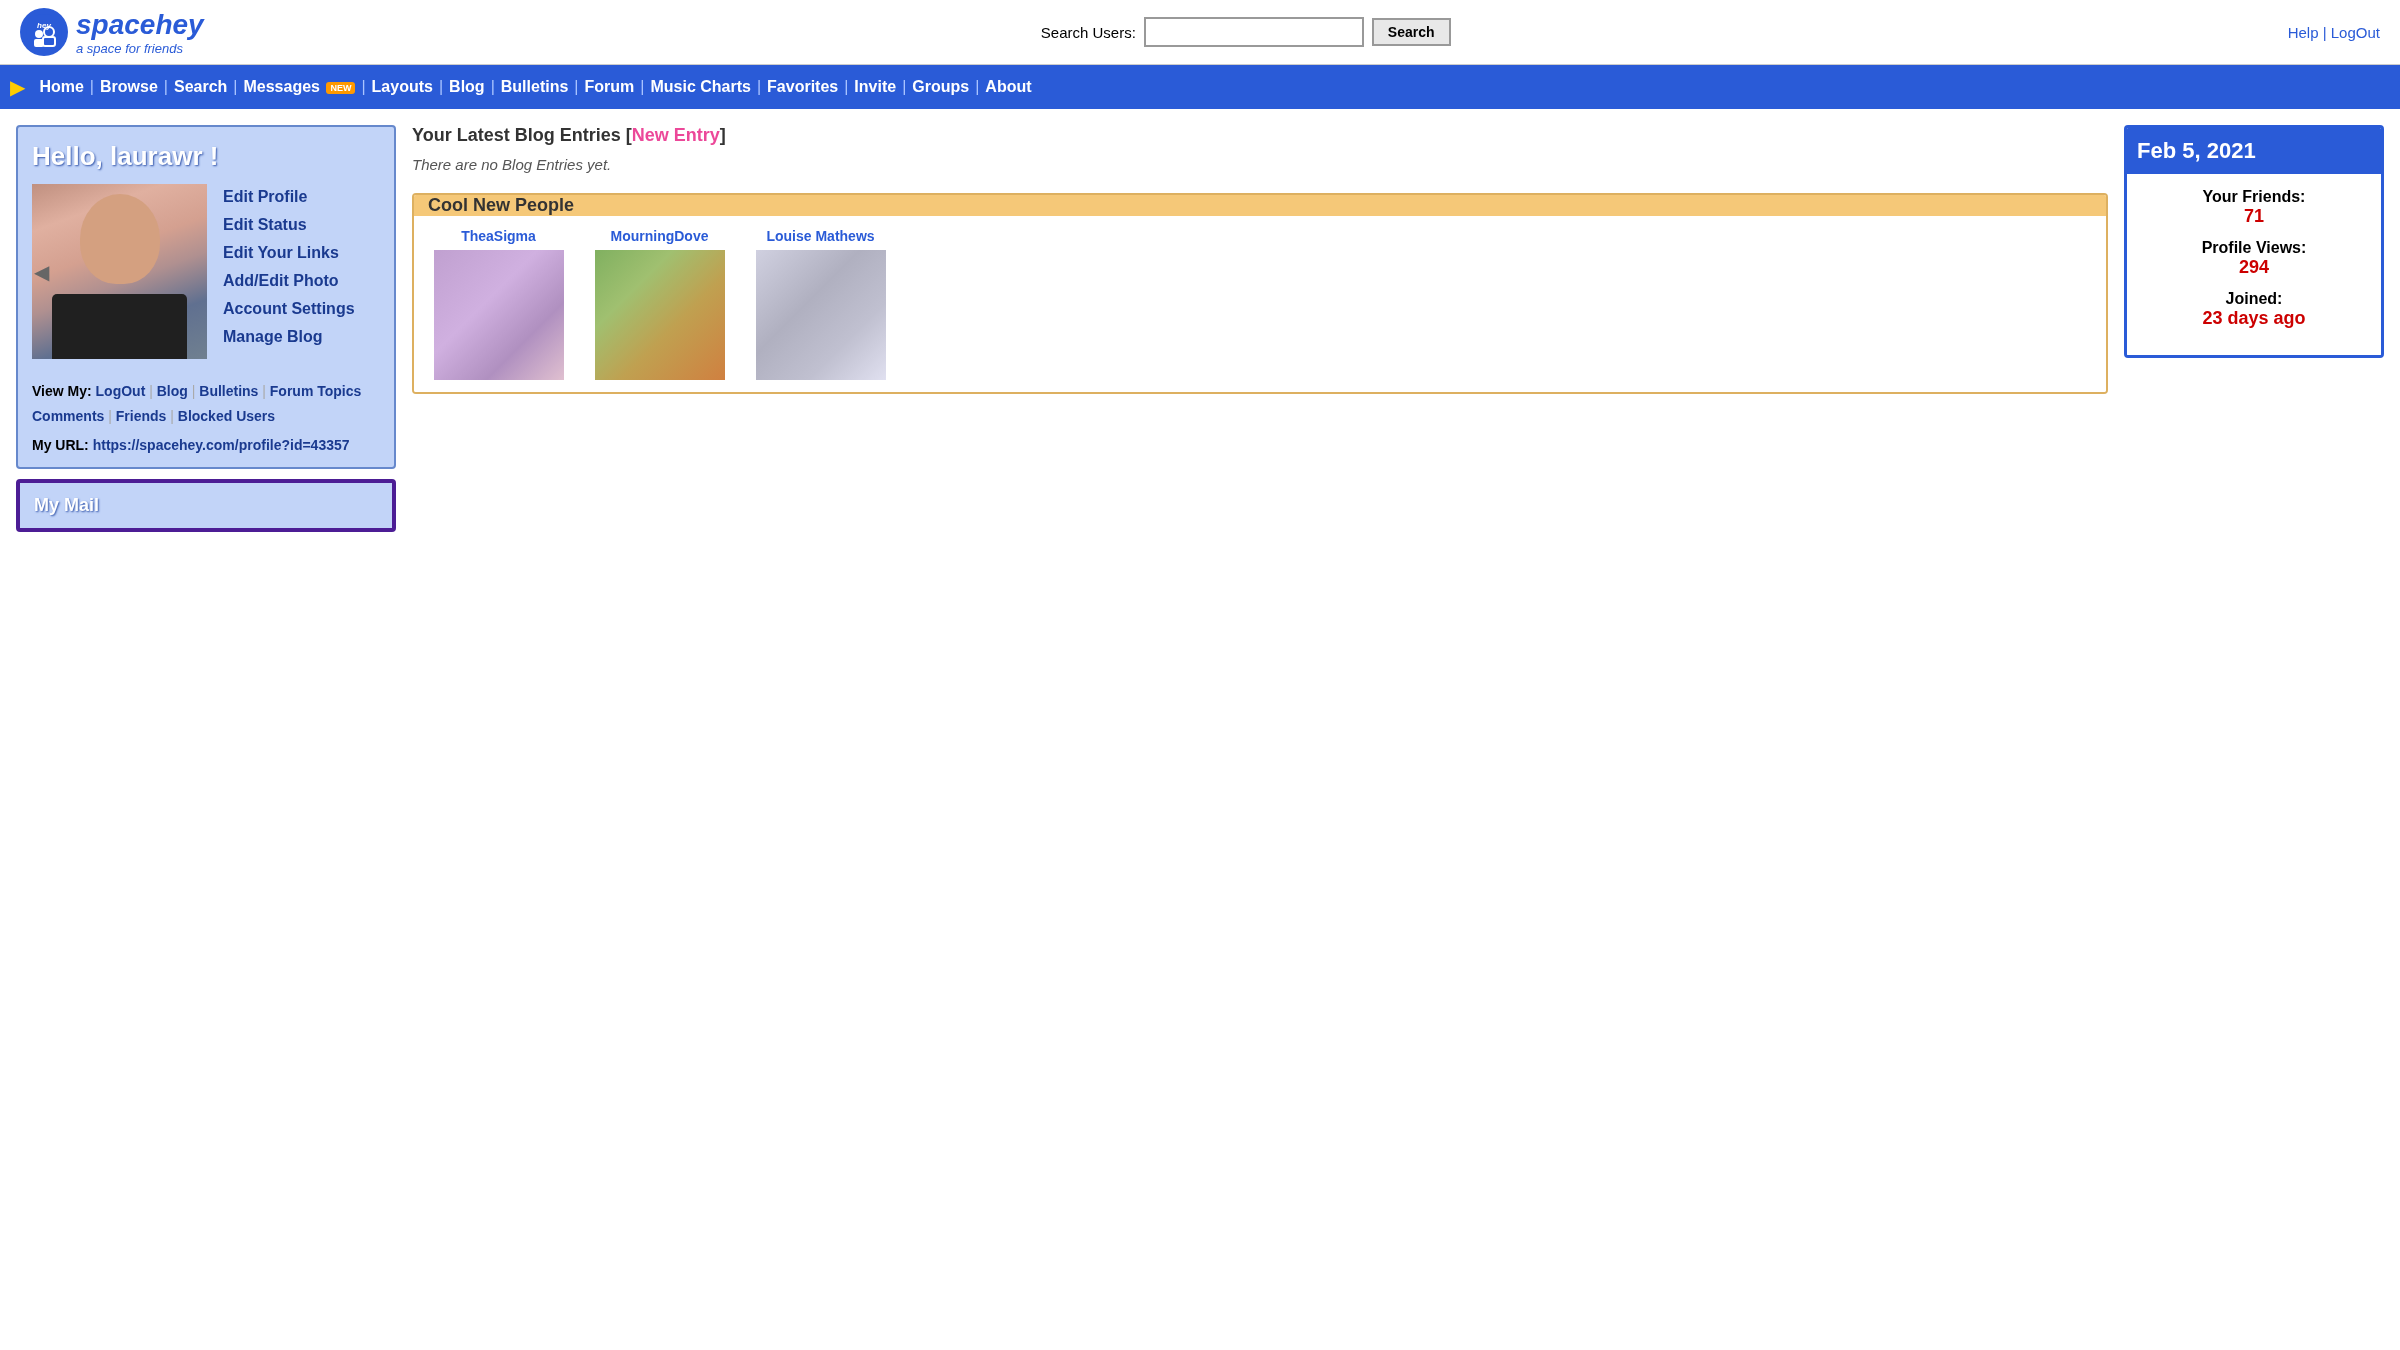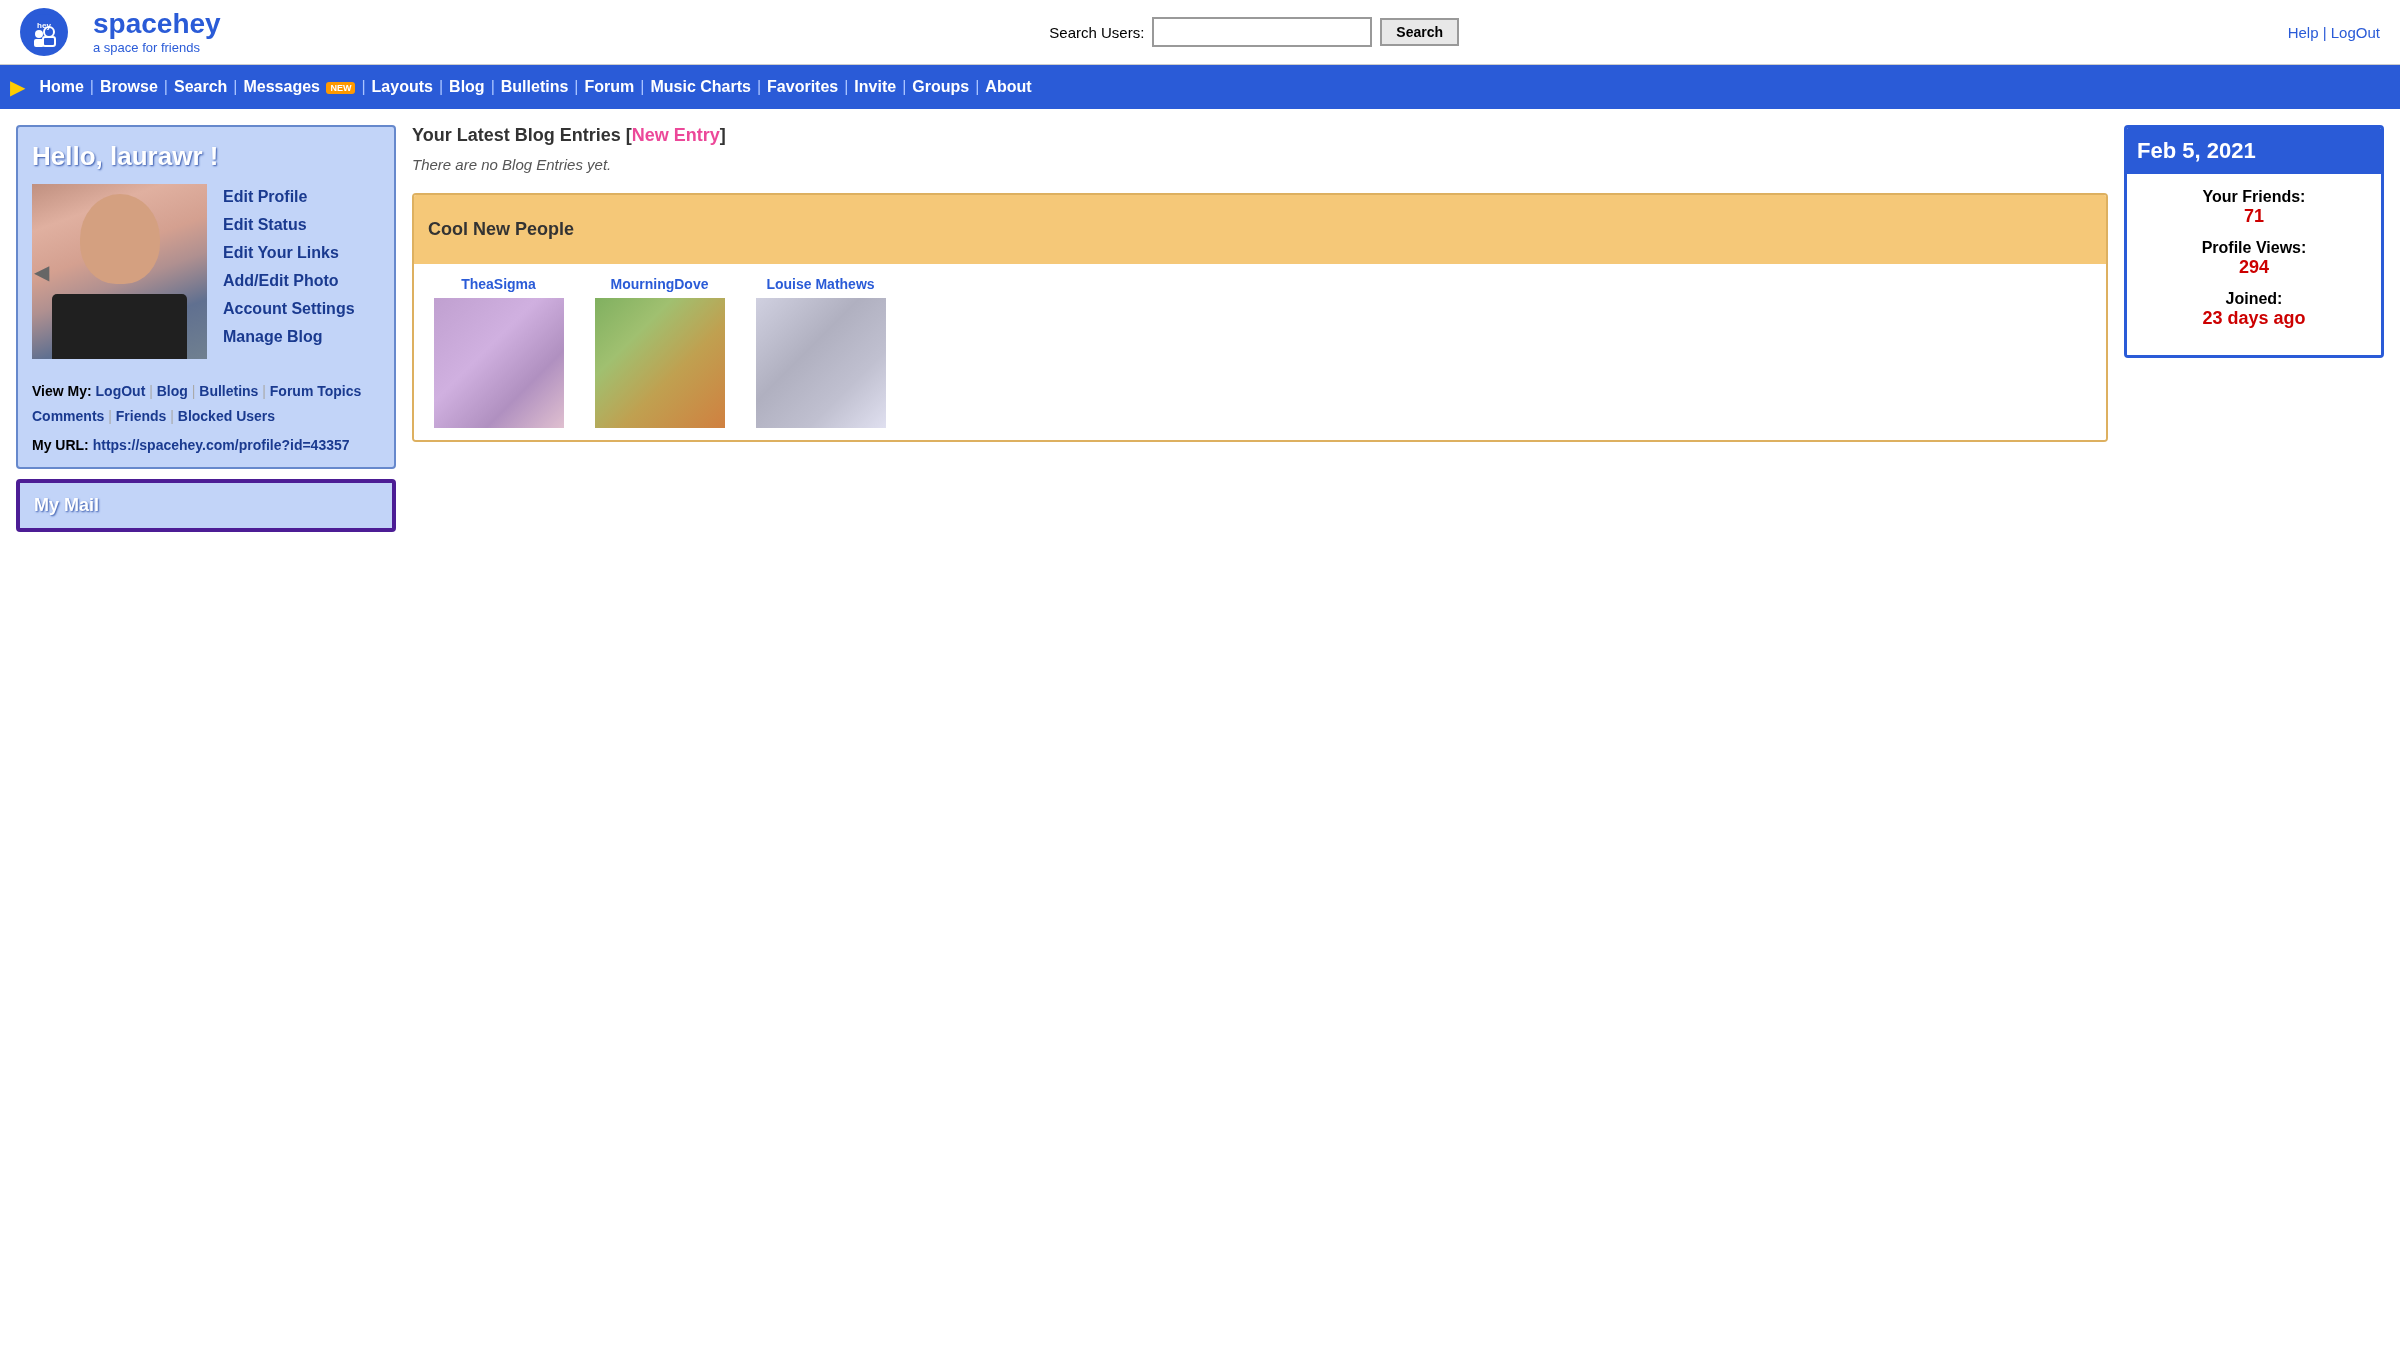--- a/index.html
+++ b/index.html
@@ -14,22 +14,23 @@
     .top-header {
       background: #fff;
       padding: 8px 20px;
       display: flex;
       align-items: center;
       justify-content: space-between;
       border-bottom: 1px solid #ccc;
     }
     .logo-area {
       display: flex;
-      align-items: center;
-      gap: 25px;
+      align-items: flex-end;
+      gap: 8px;
+      font-style: italic;
     }
     .logo-icon {
       background: #2a5bd7;
       border-radius: 50%;
       width: 48px;
       height: 48px;
       display: flex;
       align-items: center;
       justify-content: center;
       color: #fff;
@@ -291,21 +292,21 @@
 
     
     .cool-people-box {
       border: 2px solid #ddb060;
       border-radius: 4px;
       overflow: hidden;
       margin-top: 10px;
     }
     .cool-people-header {
       background: #f5c878;
-      padding: 24px 14px;
+      padding: 0 14px;
       font-size: 18px;
       font-weight: bold;
       color: #333;
     }
     .cool-people-grid {
       display: flex;
       padding: 12px;
       gap: 16px;
       background: #fff;
       flex-wrap: nowrap;

